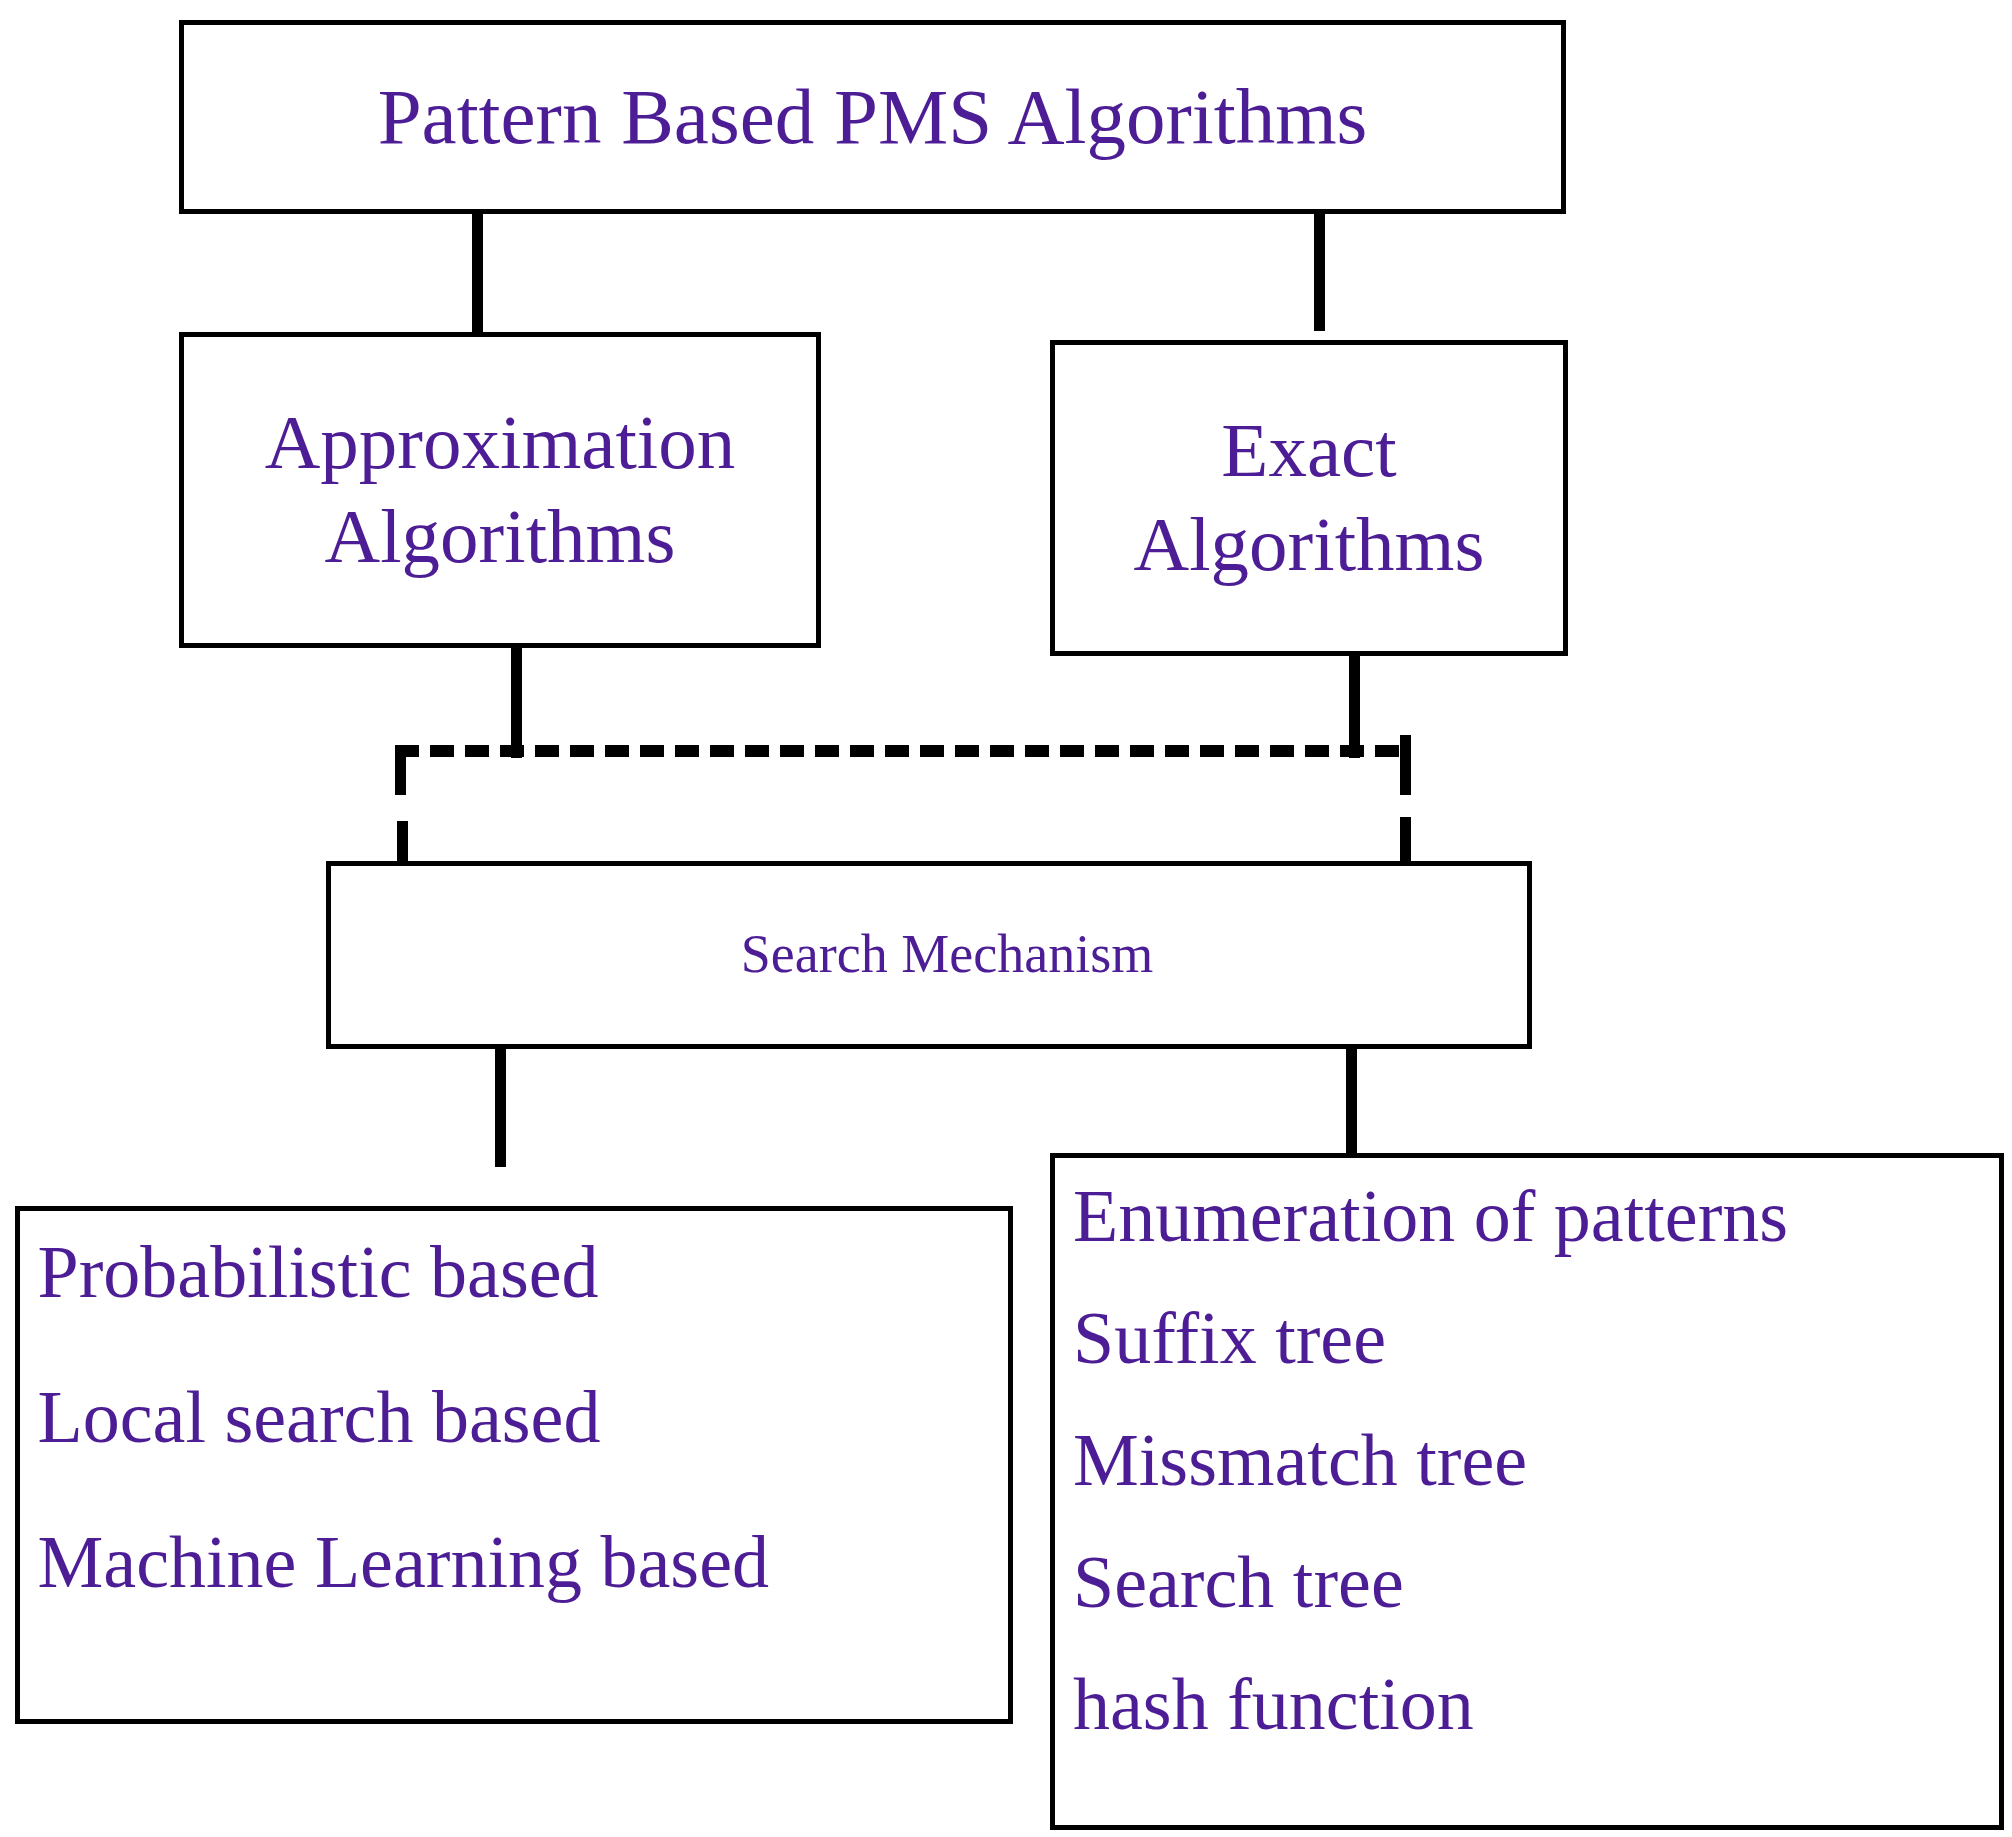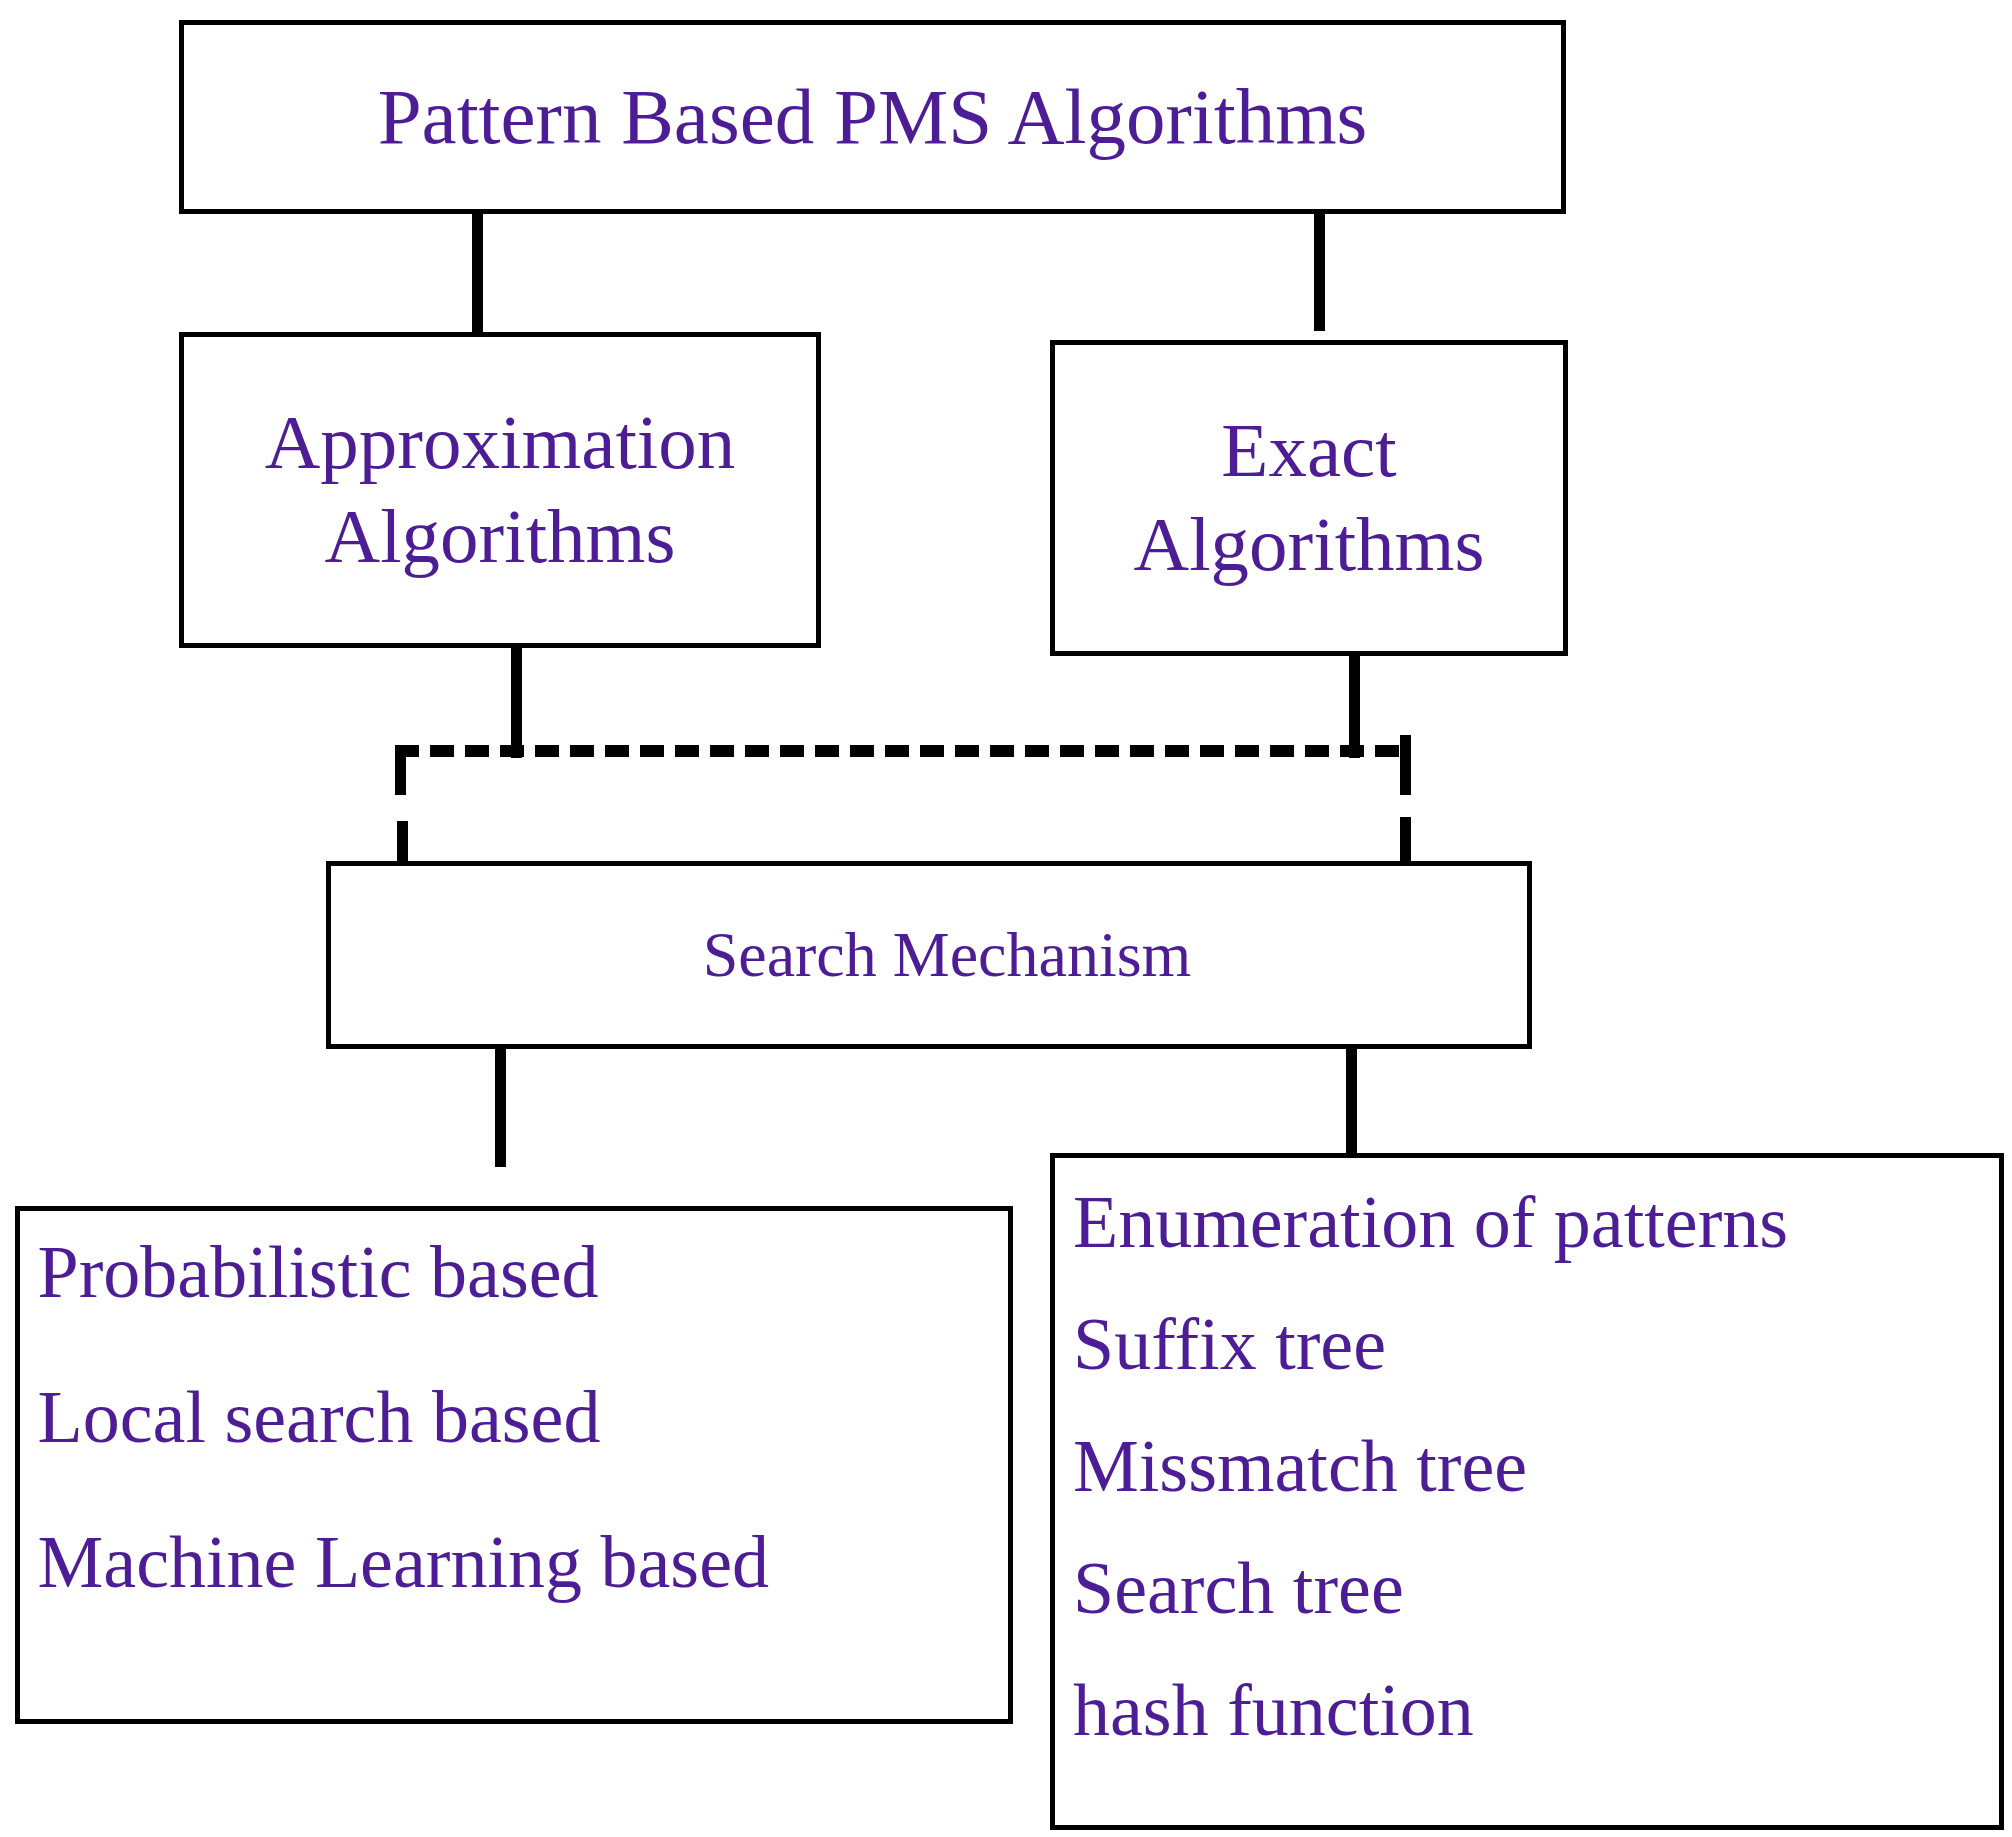--- a/index.html
+++ b/index.html
@@ -55,21 +55,21 @@
   }
   #node-exact .node-label { font-size: 77px; }
 
   #node-search {
     left: 326px; top: 861px;
     width: 1206px; height: 188px;
     align-items: center;
     justify-content: flex-start;
   }
   #node-search .node-label {
-    font-size: 64px;
+    font-size: 54px;
     width: 100%;
     padding-left: 36px;
     box-sizing: border-box;
     text-align: center;
   }
 
   #node-approx-list {
     left: 14.5px; top: 1206px;
     width: 998px; height: 518px;
     align-items: flex-start;
@@ -88,21 +88,21 @@
     box-sizing: border-box;
   }
   .list-line {
     font-size: 74px;
     line-height: 1.0;
     text-align: left;
     white-space: nowrap;
   }
   #node-approx-list .list-line { margin-bottom: 71px; }
   #node-approx-list .list-line:last-child { margin-bottom: 0; }
-  #node-exact-list .list-body { padding-top: 27px; }
+  #node-exact-list .list-body { padding-top: 21px; }
   #node-exact-list .list-line { margin-bottom: 48px; }
   #node-exact-list .list-line:last-child { margin-bottom: 11px; }
 
   
   .conn {
     position: absolute;
     background: #000000;
     z-index: 2;
   }
   .conn-v { width: 10.5px; }

